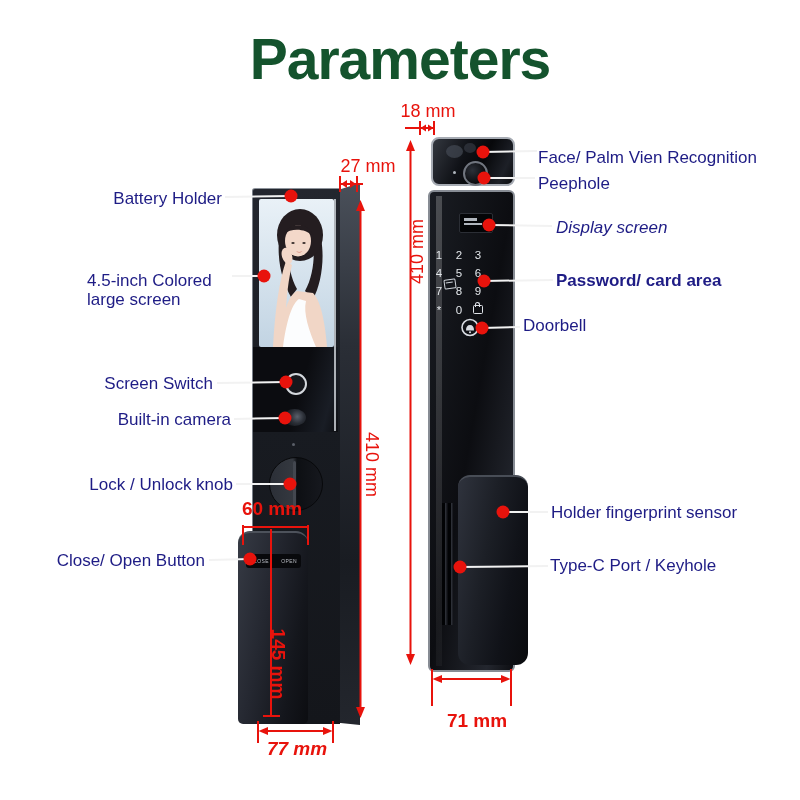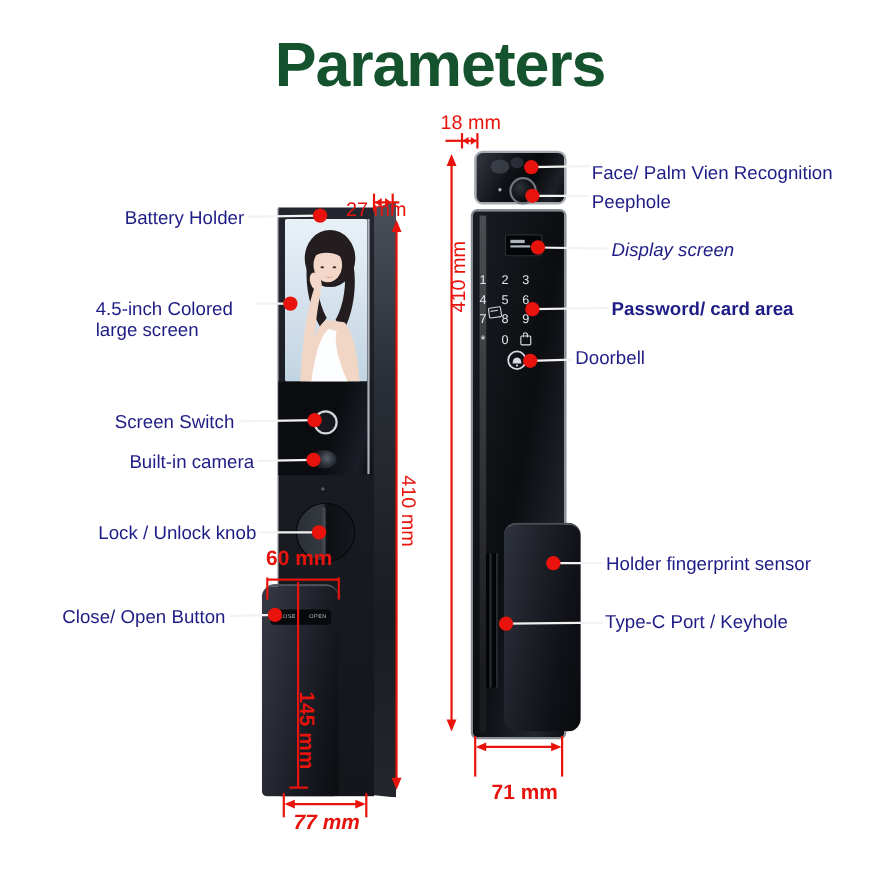--- a/index.html
+++ b/index.html
@@ -246,21 +246,21 @@
     <div>Face/ Palm Vien Recognition</div>
     <div>Peephole</div>
   </div>
   <div class="lbl" style="left:556px;top:218px;font-style:italic;">Display screen</div>
   <div class="lbl" style="left:556px;top:271px;font-weight:bold;">Password/ card area</div>
   <div class="lbl" style="left:523px;top:316px;">Doorbell</div>
   <div class="lbl" style="left:551px;top:503px;">Holder fingerprint sensor</div>
   <div class="lbl" style="left:550px;top:556px;">Type-C Port / Keyhole</div>
 
   <div class="dim" style="left:398px;top:101px;width:60px;">18 mm</div>
-  <div class="dim" style="left:310px;top:156px;width:64px;margin-top:24px;">27 mm</div>
+  <div class="dim" style="left:336px;top:156px;width:64px;">27 mm</div>
   <div class="dim" style="left:336px;top:454px;width:70px;transform:rotate(90deg);">410 mm</div>
   <div class="dim" style="left:382px;top:241px;width:70px;transform:rotate(-90deg);">410 mm</div>
   <div class="dim dimb" style="left:240px;top:498px;width:64px;">60 mm</div>
   <div class="dim dimb" style="left:240px;top:653px;width:76px;transform:rotate(90deg);">145 mm</div>
   <div class="dim dimb" style="left:263px;top:738px;width:68px;font-style:italic;">77 mm</div>
   <div class="dim dimb" style="left:443px;top:686px;width:68px;margin-top:24px;">71 mm</div>
 
 </div>
 
 </body></html>

